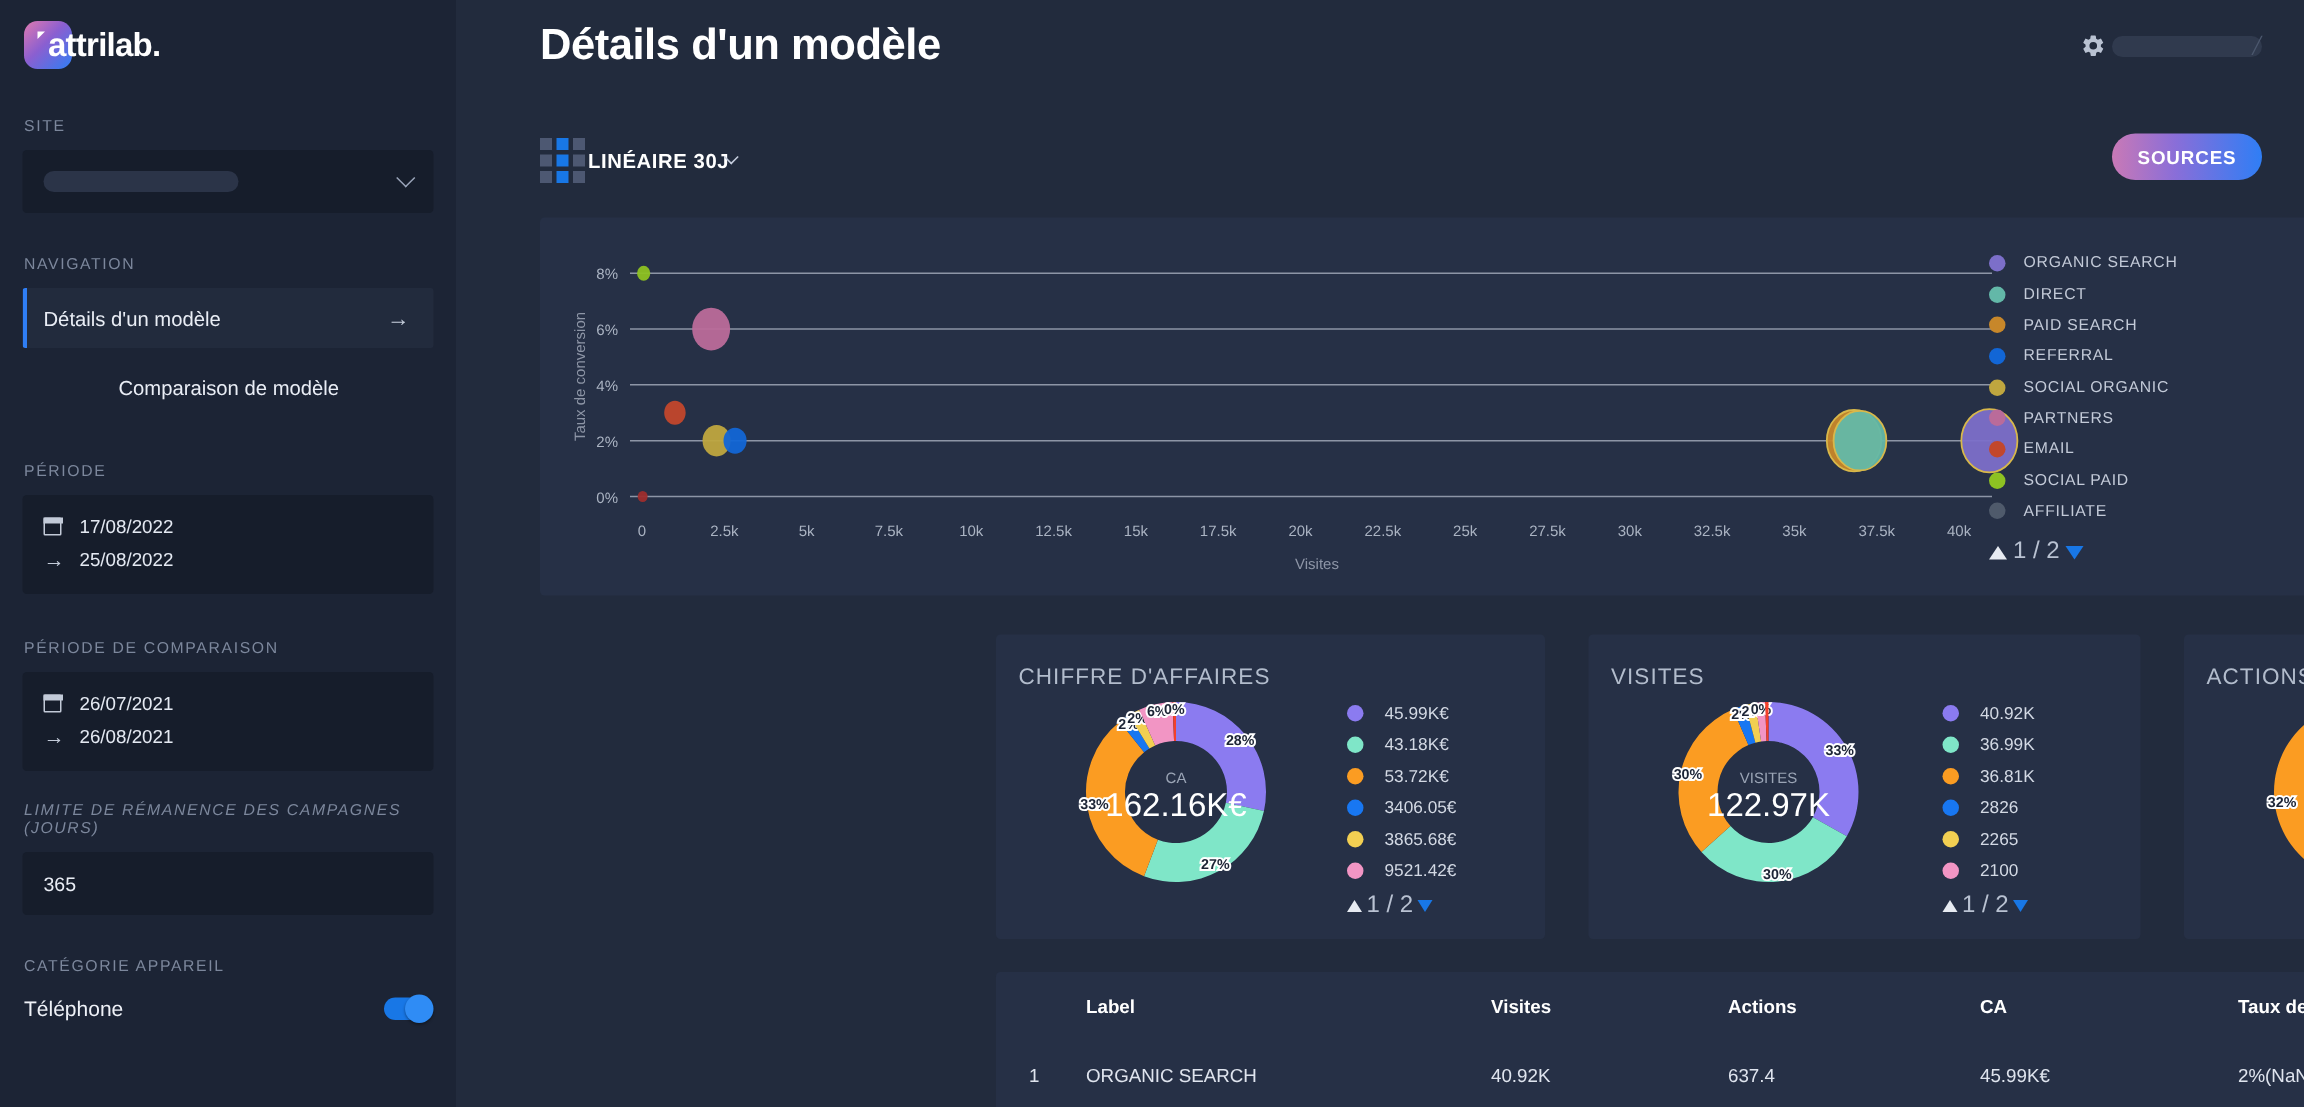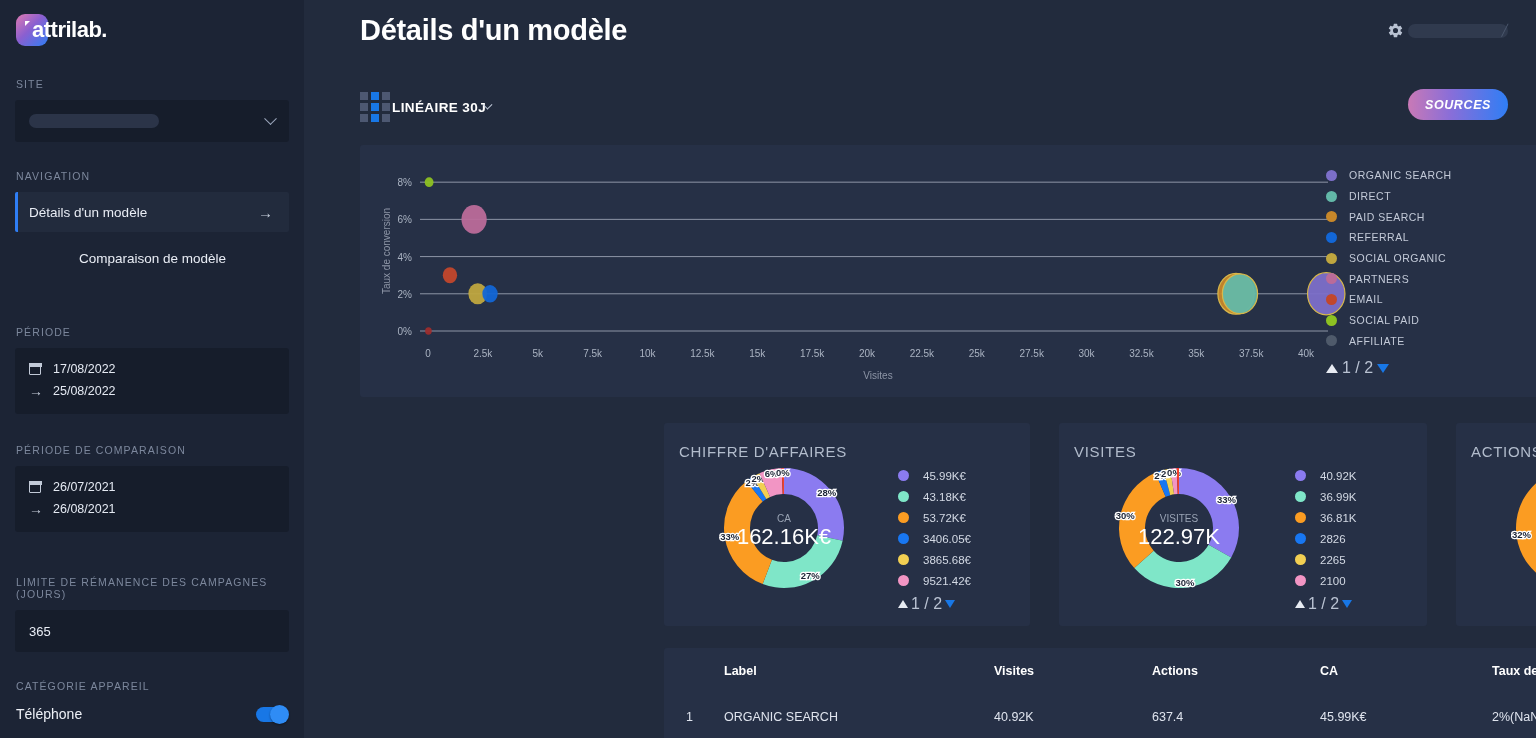--- a/index.html
+++ b/index.html
@@ -34,23 +34,23 @@
     position: relative; left: -16px;
     font-size: 22px; font-weight: 700; color: #ffffff; letter-spacing: -0.5px;
   }
 
   .side-label {
     color: #7c879c; font-size: 10.5px; letter-spacing: 1.1px;
     padding: 0 0 0 16px; text-transform: uppercase;
   }
   .lbl-site { margin-top: 32px; }
   .lbl-nav { margin-top: 28px; }
-  .lbl-periode { margin-top: 48px; }
+  .lbl-periode { margin-top: 30px; }
   .lbl-comp { margin-top: 30px; }
-  .lbl-limit { margin-top: 44px; }
+  .lbl-limit { margin-top: 20px; font-style: italic; }
   .lbl-cat { margin-top: 28px; }
 
   .site-select {
     margin: 10px 15px 0 15px; height: 42px;
     background: #161d2b; border-radius: 3px;
     display: flex; align-items: center; justify-content: space-between;
     padding: 0 14px;
   }
   .redact {
     width: 130px; height: 14px; border-radius: 8px; background: #2b3448;
@@ -130,21 +130,21 @@
   .chev-sm {
     width: 7px; height: 7px; border-right: 1.5px solid #c6cede; border-bottom: 1.5px solid #c6cede;
     transform: rotate(45deg) translate(-2px,-2px); margin-left: -4px;
   }
 
   .sources-btn {
     position: absolute; right: 28px; top: 89px;
     width: 100px; height: 31px; border-radius: 16px;
     background: linear-gradient(90deg,#c979b6 0%,#8a6ed8 42%,#2f7ef5 100%);
     color: #ffffff; font-size: 12.5px; font-weight: 600; letter-spacing: .6px;
-    display: flex; align-items: center; justify-content: center; border: none; font-style: italic;
+    display: flex; align-items: center; justify-content: center; border: none;
   }
 
   .card { background: #263046; border-radius: 3px; position: absolute; }
 
   
   #scatter-card { left: 56px; top: 145px; width: 1180px; height: 252px; }
   .scatter-plot { position: absolute; left: 0; top: 0; width: 100%; height: 100%; }
   .legend-box { position: absolute; right: 14px; top: 20px; width: 200px; }
   .legend-item { display: flex; align-items: center; gap: 12px; height: 20.7px; }
   .legend-dot { width: 11px; height: 11px; border-radius: 50%; flex: 0 0 11px; }

